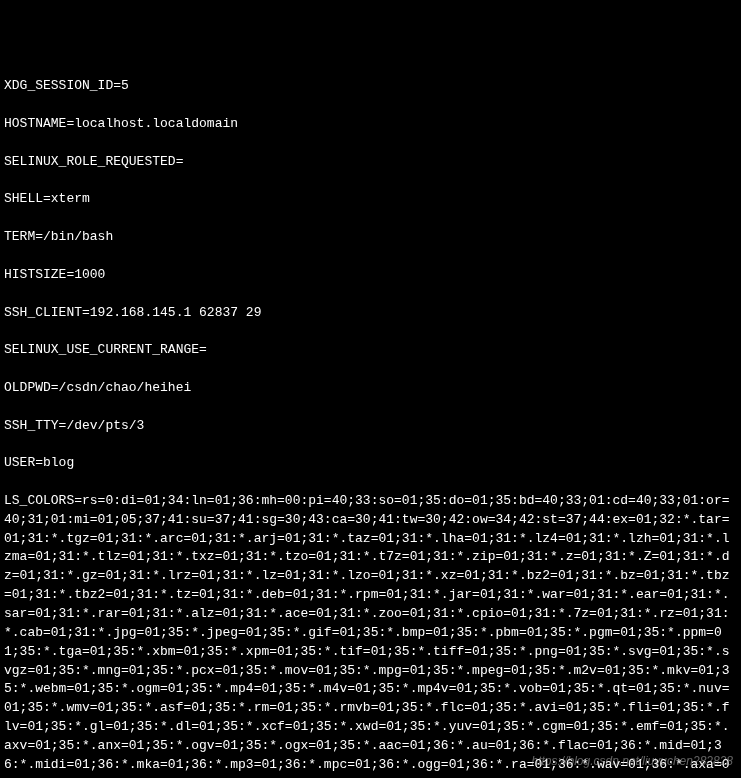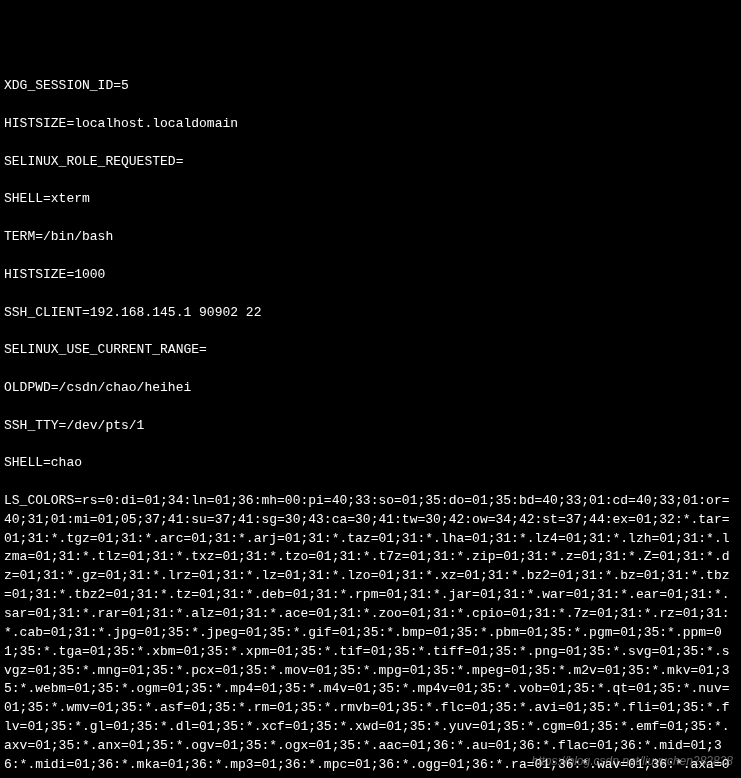--- a/index.html
+++ b/index.html
@@ -33,30 +33,30 @@
       font-family: sans-serif;
       font-style: italic;
     }
   </style>
 </head>
 <body>
 
 
 
 <span class="terminal-line">XDG_SESSION_ID=5</span>
-<span class="terminal-line">HISTSIZE=localhost.localdomain</span>
+<span class="terminal-line">HOSTNAME=localhost.localdomain</span>
 <span class="terminal-line">SELINUX_ROLE_REQUESTED=</span>
 <span class="terminal-line">SHELL=xterm</span>
 <span class="terminal-line">TERM=/bin/bash</span>
 <span class="terminal-line">HISTSIZE=1000</span>
-<span class="terminal-line">SSH_CLIENT=192.168.145.1 90902 22</span>
+<span class="terminal-line">SSH_CLIENT=192.168.145.1 62837 29</span>
 <span class="terminal-line">SELINUX_USE_CURRENT_RANGE=</span>
 <span class="terminal-line">OLDPWD=/csdn/chao/heihei</span>
-<span class="terminal-line">SSH_TTY=/dev/pts/1</span>
-<span class="terminal-line">SHELL=chao</span>
+<span class="terminal-line">SSH_TTY=/dev/pts/3</span>
+<span class="terminal-line">USER=blog</span>
 <span class="terminal-line">LS_COLORS=rs=0:di=01;34:ln=01;36:mh=00:pi=40;33:so=01;35:do=01;35:bd=40;33;01:cd=40;33;01:or=40;31;01:mi=01;05;37;41:su=37;41:sg=30;43:ca=30;41:tw=30;42:ow=34;42:st=37;44:ex=01;32:*.tar=01;31:*.tgz=01;31:*.arc=01;31:*.arj=01;31:*.taz=01;31:*.lha=01;31:*.lz4=01;31:*.lzh=01;31:*.lzma=01;31:*.tlz=01;31:*.txz=01;31:*.tzo=01;31:*.t7z=01;31:*.zip=01;31:*.z=01;31:*.Z=01;31:*.dz=01;31:*.gz=01;31:*.lrz=01;31:*.lz=01;31:*.lzo=01;31:*.xz=01;31:*.bz2=01;31:*.bz=01;31:*.tbz=01;31:*.tbz2=01;31:*.tz=01;31:*.deb=01;31:*.rpm=01;31:*.jar=01;31:*.war=01;31:*.ear=01;31:*.sar=01;31:*.rar=01;31:*.alz=01;31:*.ace=01;31:*.zoo=01;31:*.cpio=01;31:*.7z=01;31:*.rz=01;31:*.cab=01;31:*.jpg=01;35:*.jpeg=01;35:*.gif=01;35:*.bmp=01;35:*.pbm=01;35:*.pgm=01;35:*.ppm=01;35:*.tga=01;35:*.xbm=01;35:*.xpm=01;35:*.tif=01;35:*.tiff=01;35:*.png=01;35:*.svg=01;35:*.svgz=01;35:*.mng=01;35:*.pcx=01;35:*.mov=01;35:*.mpg=01;35:*.mpeg=01;35:*.m2v=01;35:*.mkv=01;35:*.webm=01;35:*.ogm=01;35:*.mp4=01;35:*.m4v=01;35:*.mp4v=01;35:*.vob=01;35:*.qt=01;35:*.nuv=01;35:*.wmv=01;35:*.asf=01;35:*.rm=01;35:*.rmvb=01;35:*.flc=01;35:*.avi=01;35:*.fli=01;35:*.flv=01;35:*.gl=01;35:*.dl=01;35:*.xcf=01;35:*.xwd=01;35:*.yuv=01;35:*.cgm=01;35:*.emf=01;35:*.axv=01;35:*.anx=01;35:*.ogv=01;35:*.ogx=01;35:*.aac=01;36:*.au=01;36:*.flac=01;36:*.mid=01;36:*.midi=01;36:*.mka=01;36:*.mp3=01;36:*.mpc=01;36:*.ogg=01;36:*.ra=01;36:*.wav=01;36:*.axa=01;36:*.oga=01;36:*.spx=01;36:*.xspf=01;36:</span>
 
 
 
 
 
 
 
 
 

